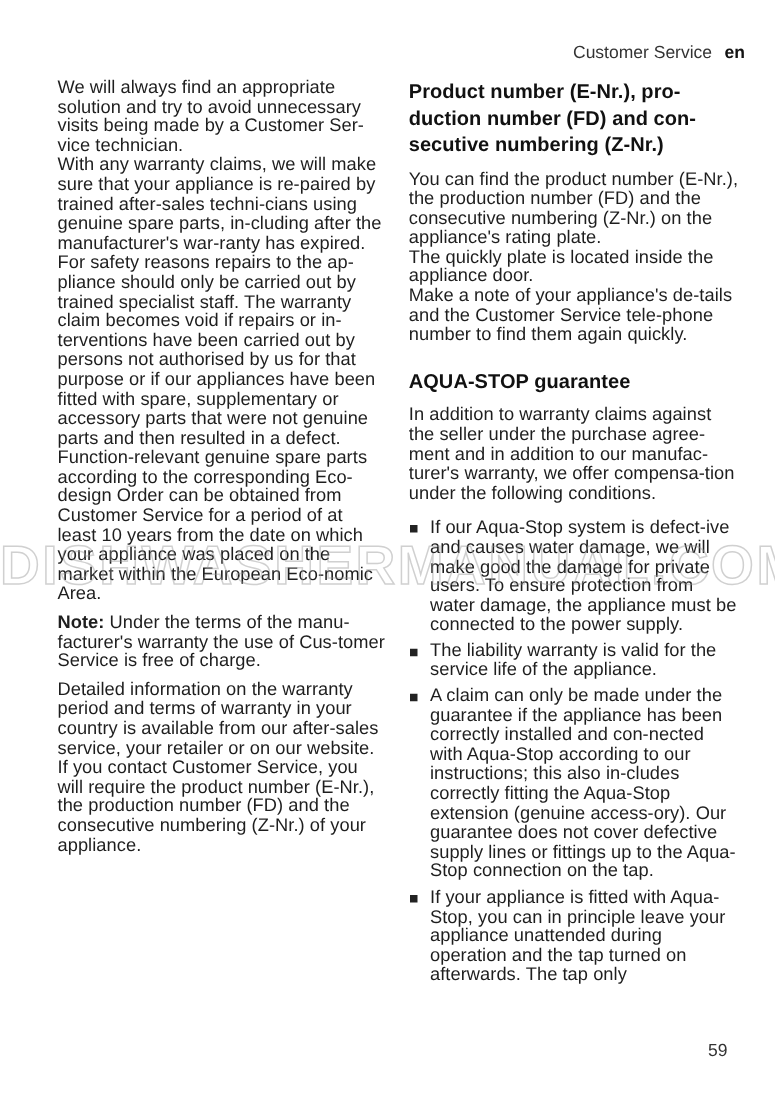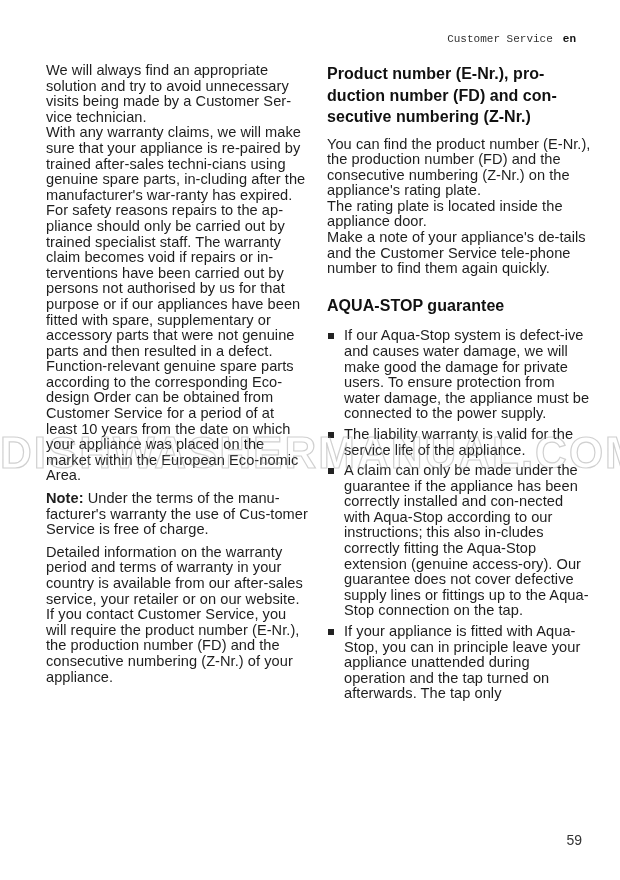--- a/index.html
+++ b/index.html
@@ -1,18 +1,18 @@
 <!DOCTYPE html>
 <html><head>
 <meta charset="utf-8">
 <style>
   html, body { margin: 0; padding: 0; background: #ffffff; }
   body { width: 620px; height: 880px; position: relative; overflow: hidden;
          font-family: "Liberation Sans", sans-serif; color: #1e1e1e; }
-  .header { position: absolute; top: 33px; right: 44px; font-size: 11px; color: #333; font-family: Liberation Mono, monospace; }
+  .header { position: absolute; top: 33px; right: 24px; font-size: 14px; color: #333; }
   .header .lang { font-weight: bold; margin-left: 10px; color: #111; }
   .col { position: absolute; top: 63px; font-size: 14.6px; line-height: 15.6px; letter-spacing: 0.05px; }
   .col-left { left: 46px; width: 262px; }
   .col-right { left: 327px; width: 266px; }
   .p { margin: 0; }
   .gap { margin-top: 7px; }
   .note-label { font-weight: bold; }
   h2 { margin: 0; font-size: 16px; line-height: 21.5px; font-weight: bold; color: #111; }
   h2.h-product { margin-top: 0; margin-bottom: 9px; }
   h2.h-aqua { margin-top: 18px; margin-bottom: 9px; }
@@ -38,24 +38,25 @@
   <p class="p">For safety reasons repairs to the ap-pliance should only be carried out by trained specialist staff. The warranty claim becomes void if repairs or in-terventions have been carried out by persons not authorised by us for that purpose or if our appliances have been fitted with spare, supplementary or accessory parts that were not genuine parts and then resulted in a defect.</p>
   <p class="p">Function-relevant genuine spare parts according to the corresponding Eco-design Order can be obtained from Customer Service for a period of at least 10 years from the date on which your appliance was placed on the market within the European Eco-nomic Area.</p>
   <p class="p gap"><span class="note-label">Note:</span><span> Under the terms of the manu-facturer's warranty the use of Cus-tomer Service is free of charge.</span></p>
   <p class="p gap">Detailed information on the warranty period and terms of warranty in your country is available from our after-sales service, your retailer or on our website.</p>
   <p class="p">If you contact Customer Service, you will require the product number (E-Nr.), the production number (FD) and the consecutive numbering (Z-Nr.) of your appliance.</p>
 </div>
 
 <div class="col col-right">
   <h2 class="h-product">Product number (E-Nr.), pro-duction number (FD) and con-secutive numbering (Z-Nr.)</h2>
   <p class="p">You can find the product number (E-Nr.), the production number (FD) and the consecutive numbering (Z-Nr.) on the appliance's rating plate.</p>
-  <p class="p">The rating plate is located inside the appliance door.</p>
+  <p class="p">The quickly plate is located inside the appliance door.</p>
   <p class="p">Make a note of your appliance's de-tails and the Customer Service tele-phone number to find them again quickly.</p>
 
   <h2 class="h-aqua">AQUA-STOP guarantee</h2>
+  <p class="p">In addition to warranty claims against the seller under the purchase agree-ment and in addition to our manufac-turer's warranty, we offer compensa-tion under the following conditions.</p>
   <ul>
     <li><span class="bullet"></span><span>If our Aqua-Stop system is defect-ive and causes water damage, we will make good the damage for private users. To ensure protection from water damage, the appliance must be connected to the power supply.</span></li>
     <li><span class="bullet"></span><span>The liability warranty is valid for the service life of the appliance.</span></li>
     <li><span class="bullet"></span><span>A claim can only be made under the guarantee if the appliance has been correctly installed and con-nected with Aqua-Stop according to our instructions; this also in-cludes correctly fitting the Aqua-Stop extension (genuine access-ory). Our guarantee does not cover defective supply lines or fittings up to the Aqua-Stop connection on the tap.</span></li>
     <li><span class="bullet"></span><span>If your appliance is fitted with Aqua-Stop, you can in principle leave your appliance unattended during operation and the tap turned on afterwards. The tap only</span></li>
   </ul>
 </div>
 
 <div class="watermark">DISHWASHERMANUAL.COM</div>
 

